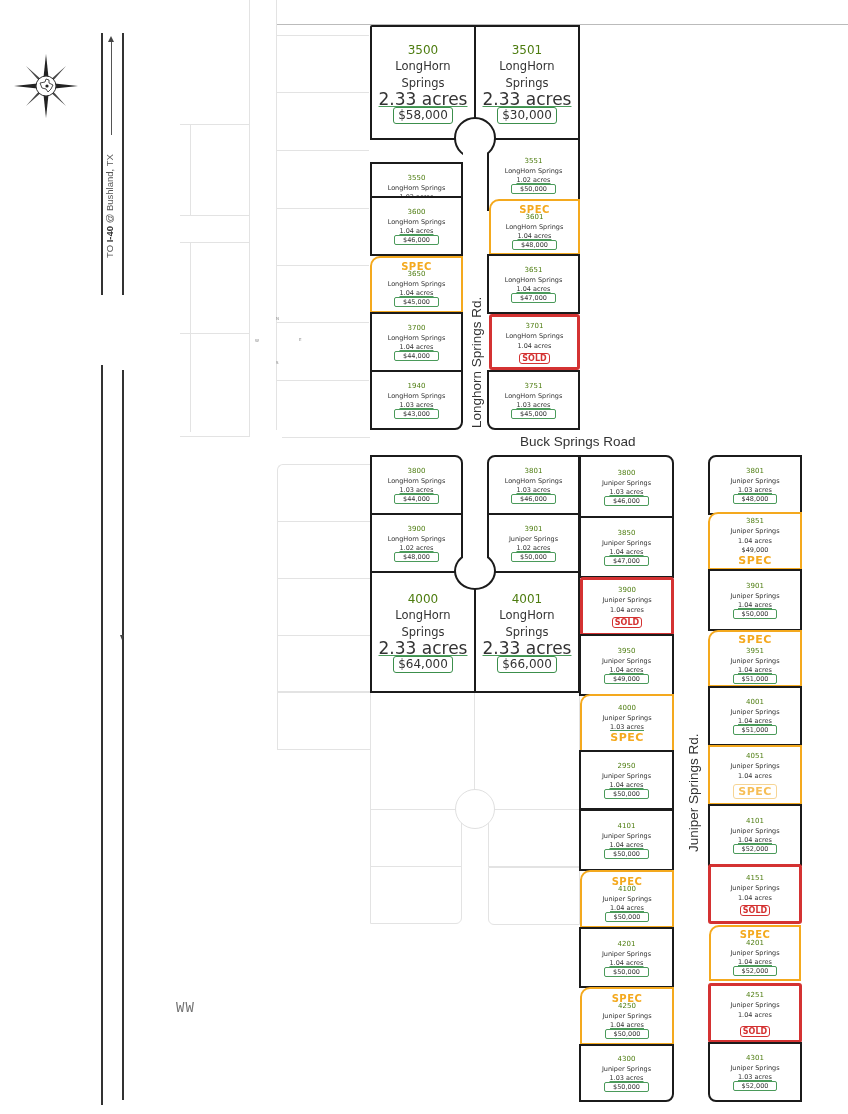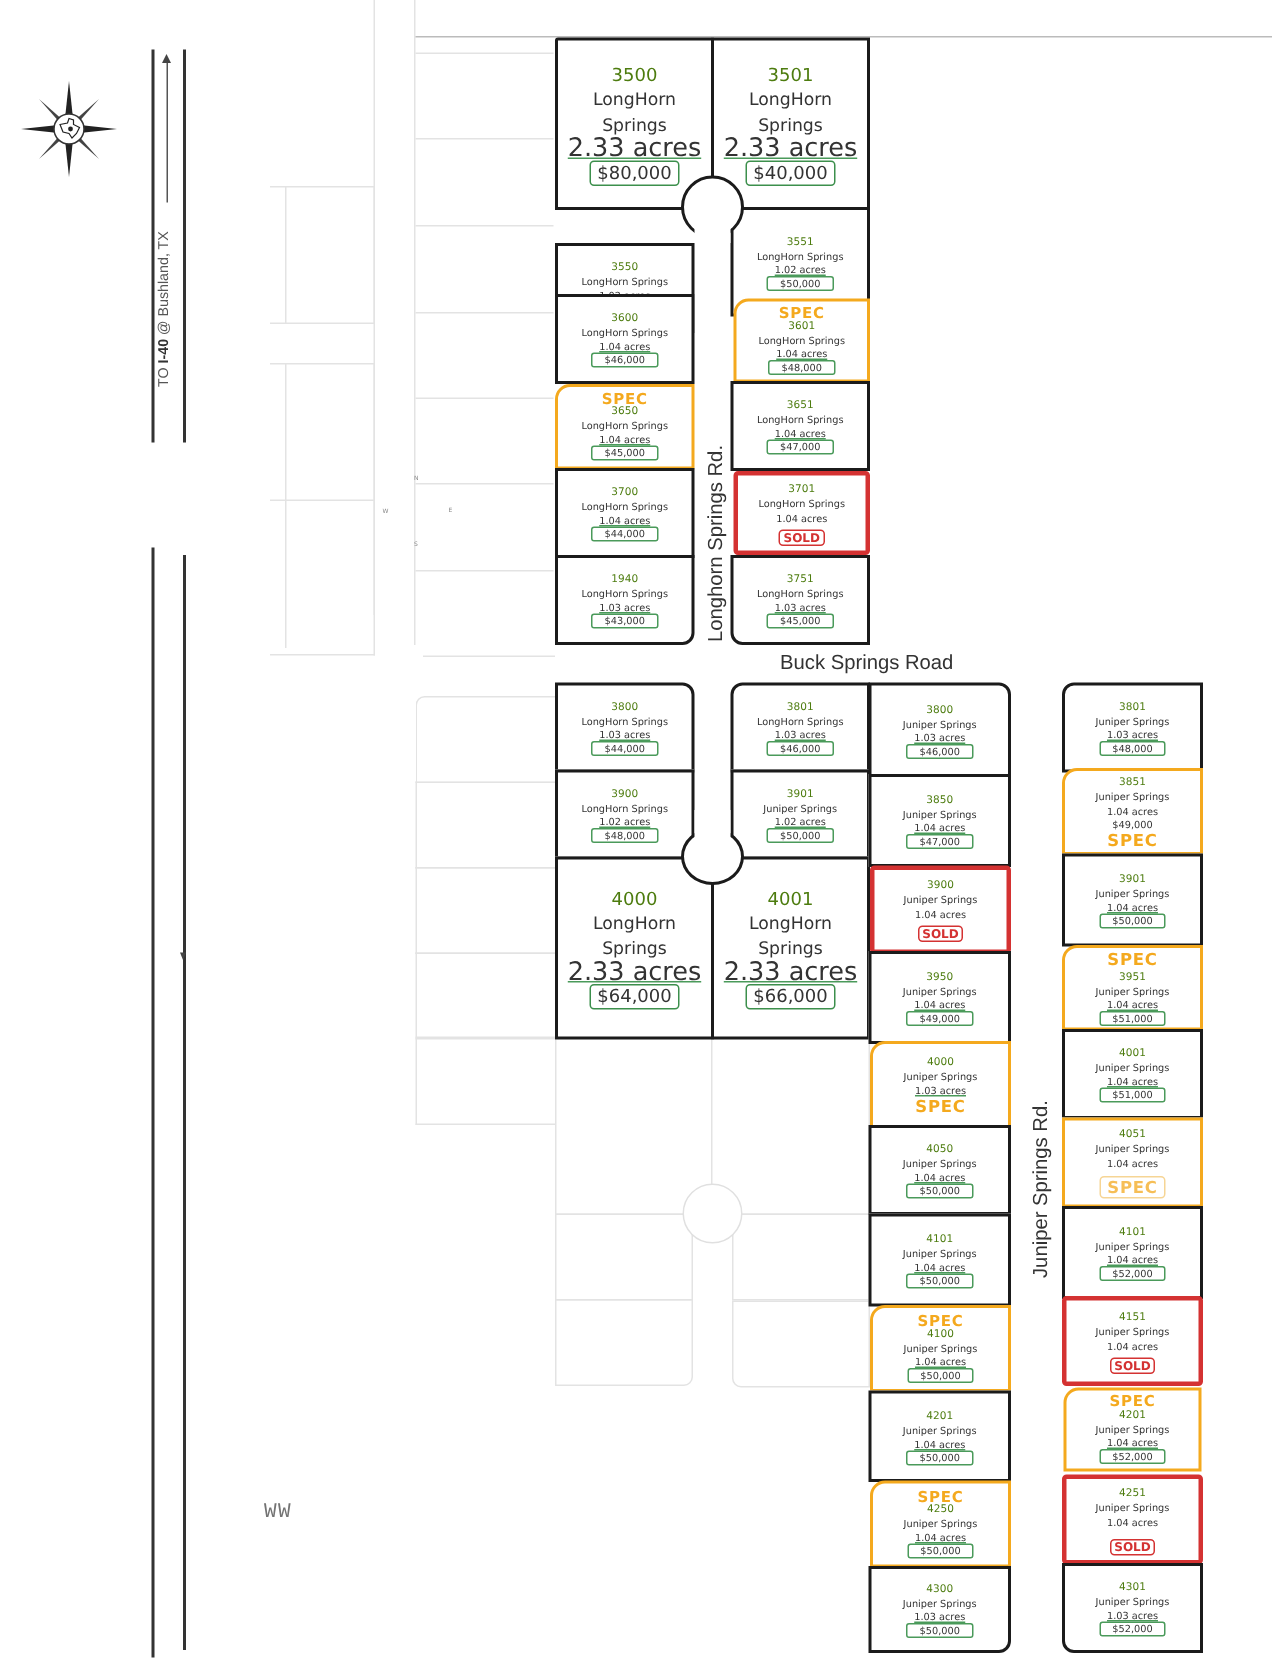--- a/index.html
+++ b/index.html
@@ -96,27 +96,27 @@
 <div class="cul-g" style="left:455px;top:789px;width:40px;height:40px;"></div>
 
 <div class="road-label vtext" style="left:469px;top:428px;font-size:13.5px;">Longhorn Springs Rd.</div>
 <div class="road-label" style="left:520px;top:434px;font-size:13.5px;">Buck Springs Road</div>
 <div class="road-label vtext" style="left:686px;top:852px;font-size:13.5px;">Juniper Springs Rd.</div>
 
 <div class="lot big" style="left:370px;top:25px;width:106px;height:115px;border-top-left-radius:2px;">
   <div class="num">3500</div>
   <div class="street">LongHorn Springs</div>
   <div class="acres">2.33 acres</div>
-  <div class="price">$80,000</div>
+  <div class="price">$58,000</div>
 </div>
 <div class="lot big" style="left:474px;top:25px;width:106px;height:115px;">
   <div class="num">3501</div>
   <div class="street">LongHorn Springs</div>
   <div class="acres">2.33 acres</div>
-  <div class="price">$40,000</div>
+  <div class="price">$30,000</div>
 </div>
 <div class="lot" style="left:370px;top:138px;width:93px;height:60px;margin-top:24px;">
   <div class="num">3550</div>
   <div class="street">LongHorn Springs</div>
   <div class="acres">1.02 acres</div>
   <div class="price">$48,000</div>
 </div>
 <div class="lot" style="left:487px;top:138px;width:93px;height:73px;">
   <div class="num">3551</div>
   <div class="street">LongHorn Springs</div>
@@ -243,21 +243,21 @@
   <div class="acres">1.04 acres</div>
   <div class="price">$49,000</div>
 </div>
 <div class="lot spec" style="left:580px;top:694px;width:94px;height:58px;">
   <div class="num">4000</div>
   <div class="street">Juniper Springs</div>
   <div class="acres">1.03 acres</div>
   <div class="badge-spec" style="font-size:11px;line-height:13px;">SPEC</div>
 </div>
 <div class="lot" style="left:579px;top:750px;width:95px;height:60px;">
-  <div class="num">4050</div>
+  <div class="num">2950</div>
   <div class="street">Juniper Springs</div>
   <div class="acres">1.04 acres</div>
   <div class="price">$50,000</div>
 </div>
 <div class="lot" style="left:579px;top:809px;width:95px;height:62px;">
   <div class="num">4101</div>
   <div class="street">Juniper Springs</div>
   <div class="acres">1.04 acres</div>
   <div class="price">$50,000</div>
 </div>

